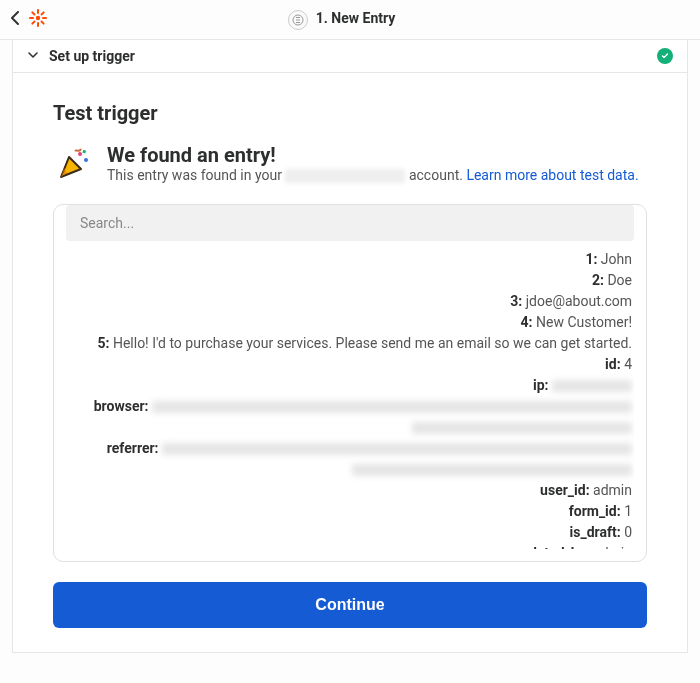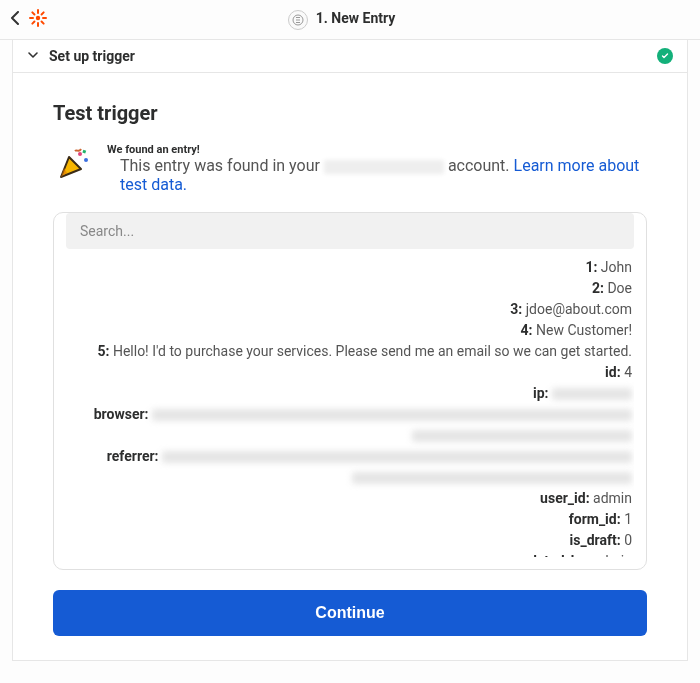--- a/index.html
+++ b/index.html
@@ -54,22 +54,22 @@
     align-items: center;
     padding: 8px 14px;
     border-bottom: 1px solid #e6e6e6;
     font-weight: 700;
     gap: 10px;
     position: relative;
   }
   .section-body { padding: 16px 40px 24px 40px; }
   .h2 { font-weight: 700; font-size: 20px; margin: 12px 0 18px 0; }
   .found-row { display: flex; gap: 14px; margin-bottom: 18px; }
-  .found-title { font-weight: 700; font-size: 11px; }
-  .found-sub { color: #555; font-size: 16px; margin-left: 13px; }
+  .found-title { font-weight: 700; font-size: 20px; }
+  .found-sub { color: #555; font-size: 14px; }
   .blur-chip {
     display: inline-block;
     background: #eee;
     height: 14px;
     vertical-align: middle;
     border-radius: 2px;
     filter: blur(2px);
   }
   .link { color: #155bd4; text-decoration: none; }
   .card {

